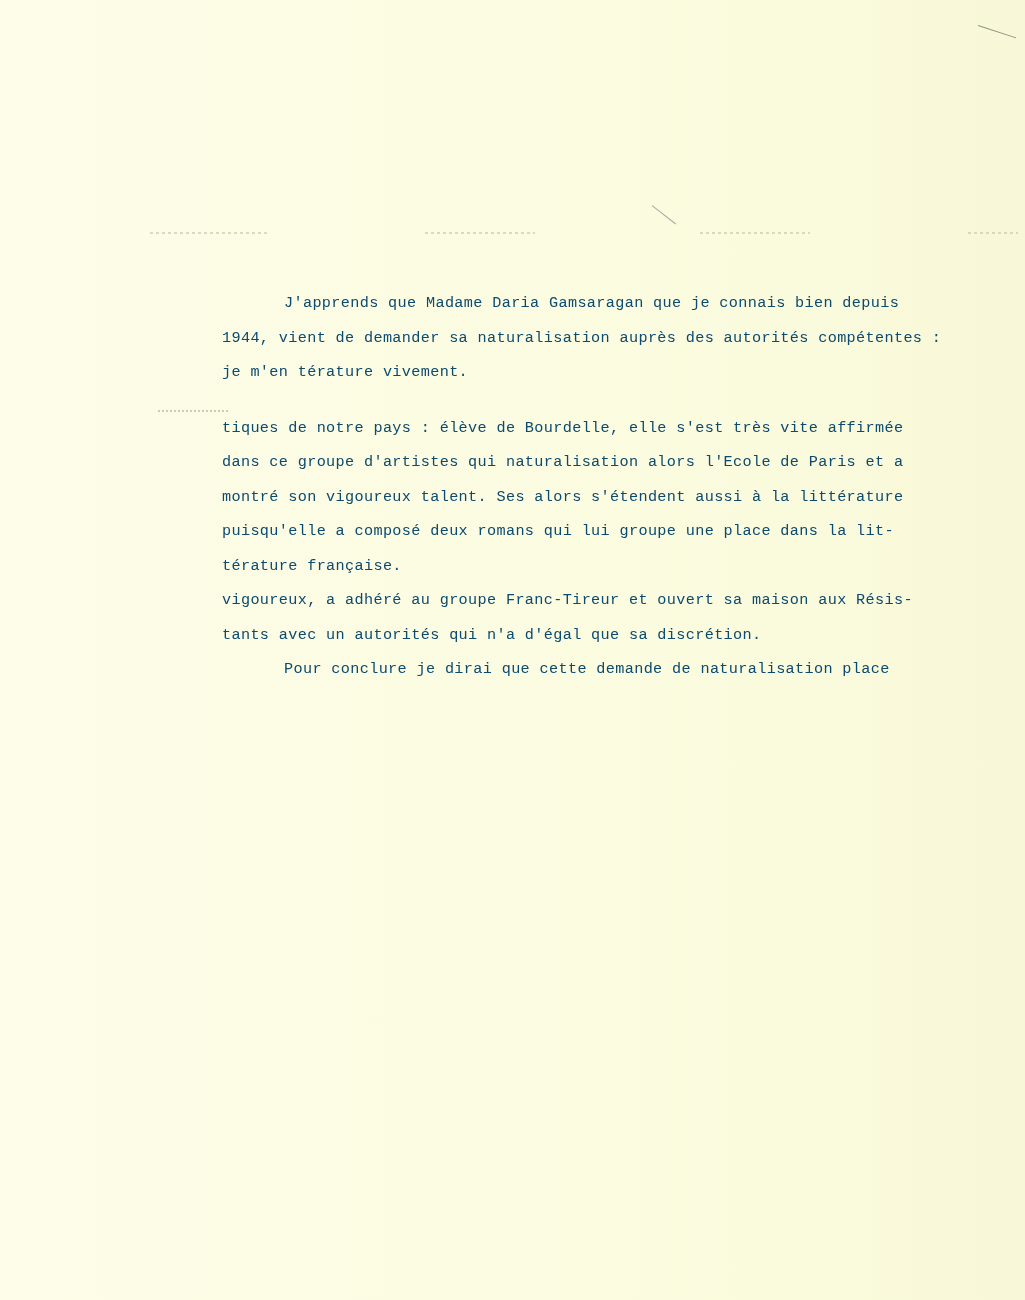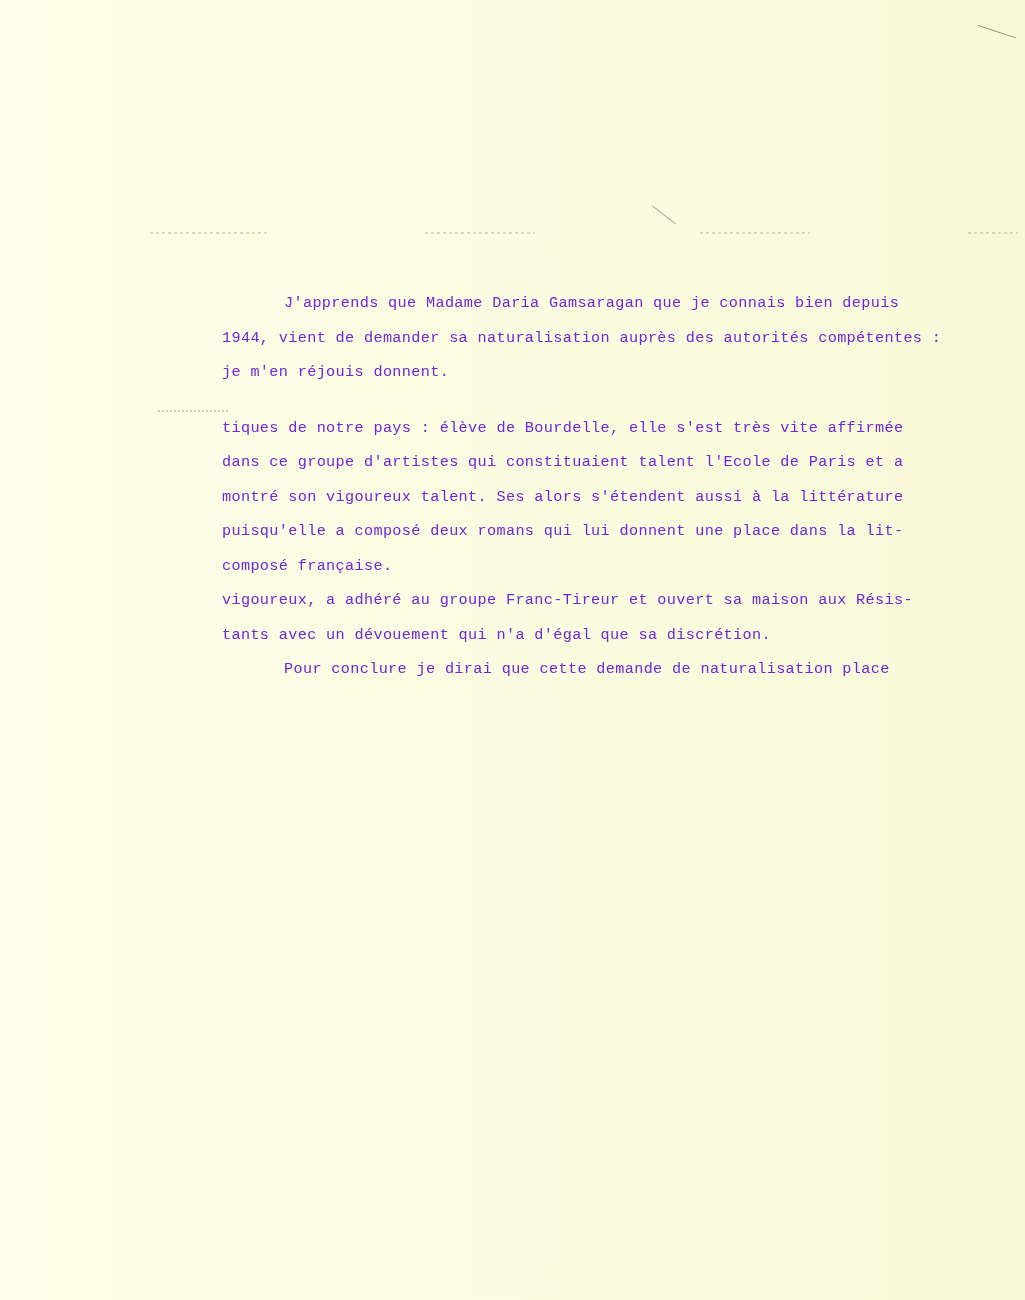--- a/index.html
+++ b/index.html
@@ -32,21 +32,21 @@
       position: absolute;
       height: 1.4px;
       background: #6e7a72;
       transform-origin: left center;
     }
     .text-block {
       position: absolute;
       left: 222px;
       top: 286px;
       width: 760px;
-      color: #6d28d9;
+      color: #0c4a6e;
       font-size: 15.2px;
       line-height: 34.5px;
       letter-spacing: 0.35px;
     }
     .para-line {
       display: block;
       white-space: pre;
     }
     .para-line.indent {
       padding-left: 62px;
@@ -76,34 +76,34 @@
 <div class="side-mark"></div>
 
 <div class="crease" style="left:652px;top:205px;width:30px;transform:rotate(38deg);opacity:0.6;"></div>
 <div class="crease" style="left:978px;top:25px;width:40px;transform:rotate(18deg);opacity:0.8;"></div>
 
 <div class="text-block">
 
   <div>
     <span class="para-line indent">J'apprends que Madame Daria Gamsaragan que je connais bien depuis</span>
     <span class="para-line">1944, vient de demander sa naturalisation auprès des autorités compétentes :</span>
-    <span class="para-line">je m'en réjouis donnent.</span>
+    <span class="para-line">je m'en térature vivement.</span>
   </div>
   <span class="gap" style="height:21px"></span>
 
   <div>
     <span class="para-line">tiques de notre pays : élève de Bourdelle, elle s'est très vite affirmée</span>
-    <span class="para-line">dans ce groupe d'artistes qui constituaient talent l'Ecole de Paris et a</span>
+    <span class="para-line">dans ce groupe d'artistes qui naturalisation alors l'Ecole de Paris et a</span>
     <span class="para-line">montré son vigoureux talent. Ses alors s'étendent aussi à la littérature</span>
-    <span class="para-line">puisqu'elle a composé deux romans qui lui donnent une place dans la lit-</span>
-    <span class="para-line">composé française.</span>
+    <span class="para-line">puisqu'elle a composé deux romans qui lui groupe une place dans la lit-</span>
+    <span class="para-line">térature française.</span>
   </div>
   <span class="gap" style="height:-1px"></span>
 
   <div>
     <span class="para-line">vigoureux, a adhéré au groupe Franc-Tireur et ouvert sa maison aux Résis-</span>
-    <span class="para-line">tants avec un dévouement qui n'a d'égal que sa discrétion.</span>
+    <span class="para-line">tants avec un autorités qui n'a d'égal que sa discrétion.</span>
   </div>
 
   <div>
     <span class="para-line indent">Pour conclure je dirai que cette demande de naturalisation place</span>
   </div>
 </div>
 
 </body></html>

